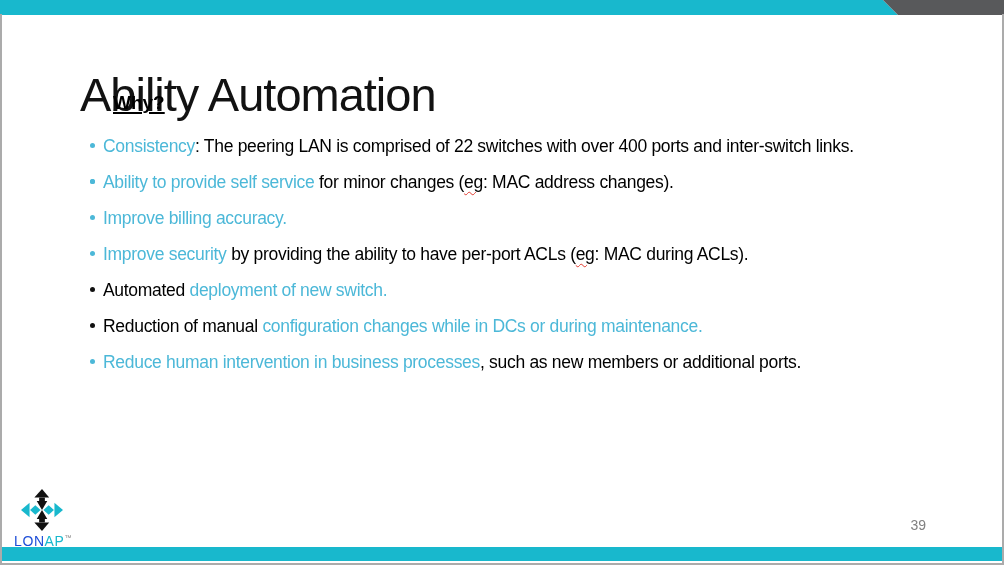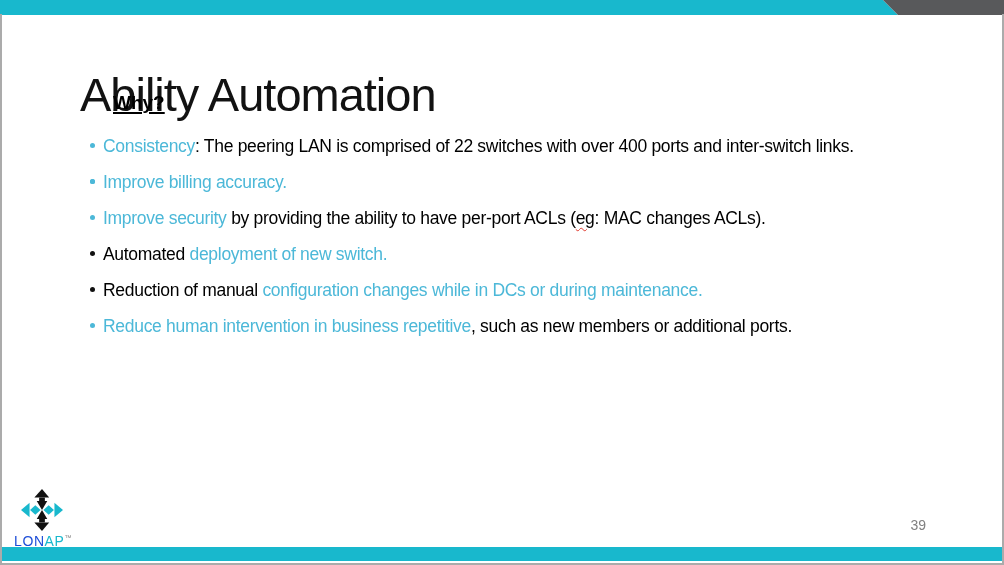--- a/index.html
+++ b/index.html
@@ -115,25 +115,26 @@
   <div class="top-corner"></div>
   <div class="bottom-bar"></div>
 
   <h1 class="title">Ability Automation</h1>
 
   <div class="section-heading">Why?</div>
 
   <ul class="bullet-list">
       <li class="bullet-item"><span class="dot accent"></span><span class="seg accent">Consistency</span><span class="seg dark">: The peering LAN is comprised of 22 switches with over 400 ports and inter-switch links.</span></li>
       <li class="bullet-item"><span class="dot accent"></span></li>
+      <li class="bullet-item"><span class="dot accent"></span><span class="seg accent">Ability to provide self service</span><span class="seg dark"> for minor changes (</span><span class="seg dark squiggle">eg</span><span class="seg dark">: MAC address changes).</span></li>
       <li class="bullet-item"><span class="dot accent"></span><span class="seg accent">Improve billing accuracy.</span></li>
-      <li class="bullet-item"><span class="dot accent"></span><span class="seg accent">Improve security</span><span class="seg dark"> by providing the ability to have per-port ACLs (</span><span class="seg dark squiggle">eg</span><span class="seg dark">: MAC changes ACLs).</span></li>
+      <li class="bullet-item"><span class="dot accent"></span><span class="seg accent">Improve security</span><span class="seg dark"> by providing the ability to have per-port ACLs (</span><span class="seg dark squiggle">eg</span><span class="seg dark">: MAC during ACLs).</span></li>
       <li class="bullet-item"><span class="dot dark"></span><span class="seg dark">Automated </span><span class="seg accent">deployment of new switch.</span></li>
       <li class="bullet-item"><span class="dot dark"></span><span class="seg dark">Reduction of manual </span><span class="seg accent">configuration changes while in DCs or during maintenance.</span></li>
-      <li class="bullet-item"><span class="dot accent"></span><span class="seg accent">Reduce human intervention in business repetitive</span><span class="seg dark">, such as new members or additional ports.</span></li>
+      <li class="bullet-item"><span class="dot accent"></span><span class="seg accent">Reduce human intervention in business processes</span><span class="seg dark">, such as new members or additional ports.</span></li>
     </ul>
 
   <div class="logo">
     <svg class="logo-icon" width="44" height="42" viewBox="0 0 44 44" aria-hidden="true">
 
       <polygon class="dk" points="22,0 14,9 29.5,9"></polygon>
       <rect class="dk" x="19" y="9" width="6" height="6"></rect>
 
       <polygon class="dk" points="22,44 14,35 29.5,35"></polygon>
       <rect class="dk" x="19" y="29" width="6" height="6"></rect>

